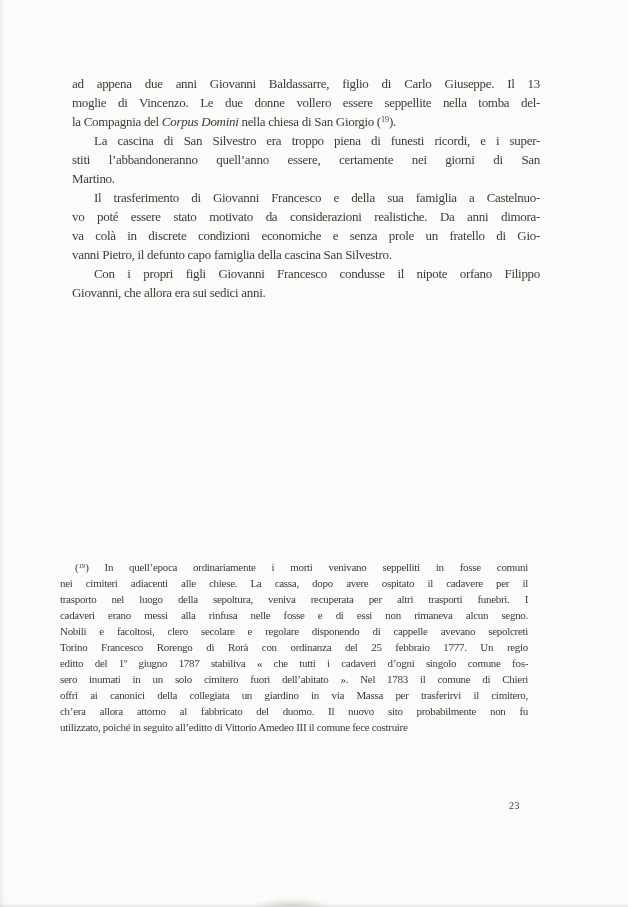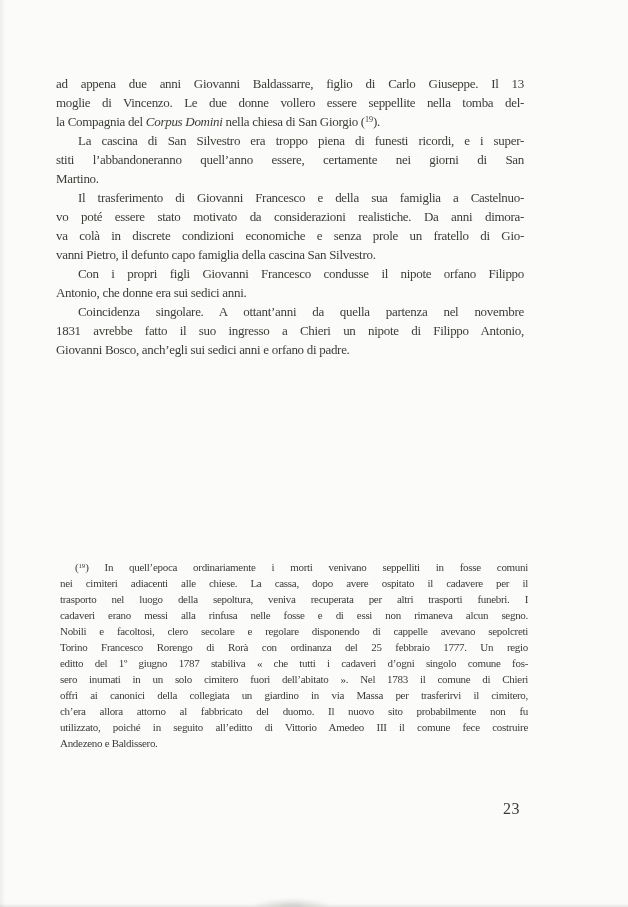--- a/index.html
+++ b/index.html
@@ -8,21 +8,21 @@
     position: relative;
     width: 628px;
     height: 907px;
     background: var(--background, #fbfbf9);
     color: var(--ink, #3d3c39);
     font-family: "Liberation Serif", "DejaVu Serif", serif;
     overflow: hidden;
   }
   .body-text {
     position: absolute;
-    left: 56px;
+    left: 72px;
     top: 74px;
     width: 468px;
   }
   .body-text .line {
     box-sizing: border-box;
     height: 19px;
     line-height: 19px;
     font-size: 13px;
     letter-spacing: -0.3px;
     text-align: justify;
@@ -56,21 +56,21 @@
     vertical-align: baseline;
     position: relative;
     top: -0.45em;
     letter-spacing: 0;
   }
   i.book-title { font-style: italic; margin-top: 28px; }
   .page-number {
     position: absolute;
     top: 800px;
     right: 108px;
-    font-size: 16px;
+    font-size: 10px;
     letter-spacing: 0.5px;
   }
   
   .edge-left {
     position: absolute; left: 0; top: 0; bottom: 0; width: 6px;
     background: linear-gradient(90deg, rgba(0,0,0,0.055), rgba(0,0,0,0));
     pointer-events: none;
   }
   .edge-bottom {
     position: absolute; left: 0; right: 0; bottom: 0; height: 4px;
@@ -105,44 +105,38 @@
 
     <div class="para indent">
       <div class="line">Il trasferimento di Giovanni Francesco e della sua famiglia a Castelnuo-</div>
       <div class="line">vo poté essere stato motivato da considerazioni realistiche. Da anni dimora-</div>
       <div class="line">va colà in discrete condizioni economiche e senza prole un fratello di Gio-</div>
       <div class="line">vanni Pietro, il defunto capo famiglia della cascina San Silvestro.</div>
     </div>
 
     <div class="para indent">
       <div class="line">Con i propri figli Giovanni Francesco condusse il nipote orfano Filippo</div>
-      <div class="line">Antonio, che donne era sui sedici anni.</div>
+      <div class="line">Giovanni, che allora era sui sedici anni.</div>
     </div>
 
-    <div class="para indent">
-      <div class="line">Coincidenza singolare. A ottant’anni da quella partenza nel novembre</div>
-      <div class="line">1831 avrebbe fatto il suo ingresso a Chieri un nipote di Filippo Antonio,</div>
-      <div class="line">Giovanni Bosco, anch’egli sui sedici anni e orfano di padre.</div>
-    </div>
 
   </main>
 
   <aside class="footnote">
     <div class="line"><span>(</span><sup class="fnref">19</sup><span>) In quell’epoca ordinariamente i morti venivano seppelliti in fosse comuni</span></div>
     <div class="line">nei cimiteri adiacenti alle chiese. La cassa, dopo avere ospitato il cadavere per il</div>
     <div class="line">trasporto nel luogo della sepoltura, veniva recuperata per altri trasporti funebri. I</div>
     <div class="line">cadaveri erano messi alla rinfusa nelle fosse e di essi non rimaneva alcun segno.</div>
     <div class="line">Nobili e facoltosi, clero secolare e regolare disponendo di cappelle avevano sepolcreti</div>
     <div class="line">Torino Francesco Rorengo di Rorà con ordinanza del 25 febbraio 1777. Un regio</div>
     <div class="line">editto del 1º giugno 1787 stabiliva « che tutti i cadaveri d’ogni singolo comune fos-</div>
     <div class="line">sero inumati in un solo cimitero fuori dell’abitato ». Nel 1783 il comune di Chieri</div>
     <div class="line">offrì ai canonici della collegiata un giardino in via Massa per trasferirvi il cimitero,</div>
     <div class="line">ch’era allora attorno al fabbricato del duomo. Il nuovo sito probabilmente non fu</div>
     <div class="line">utilizzato, poiché in seguito all’editto di Vittorio Amedeo III il comune fece costruire</div>
-    <div class="line">Andezeno e Baldissero.</div>
   </aside>
 
   <div class="page-number">23</div>
 
   <div class="edge-left"></div>
   <div class="edge-bottom"></div>
   <div class="smudge-bottom"></div>
 
 </div>
 

